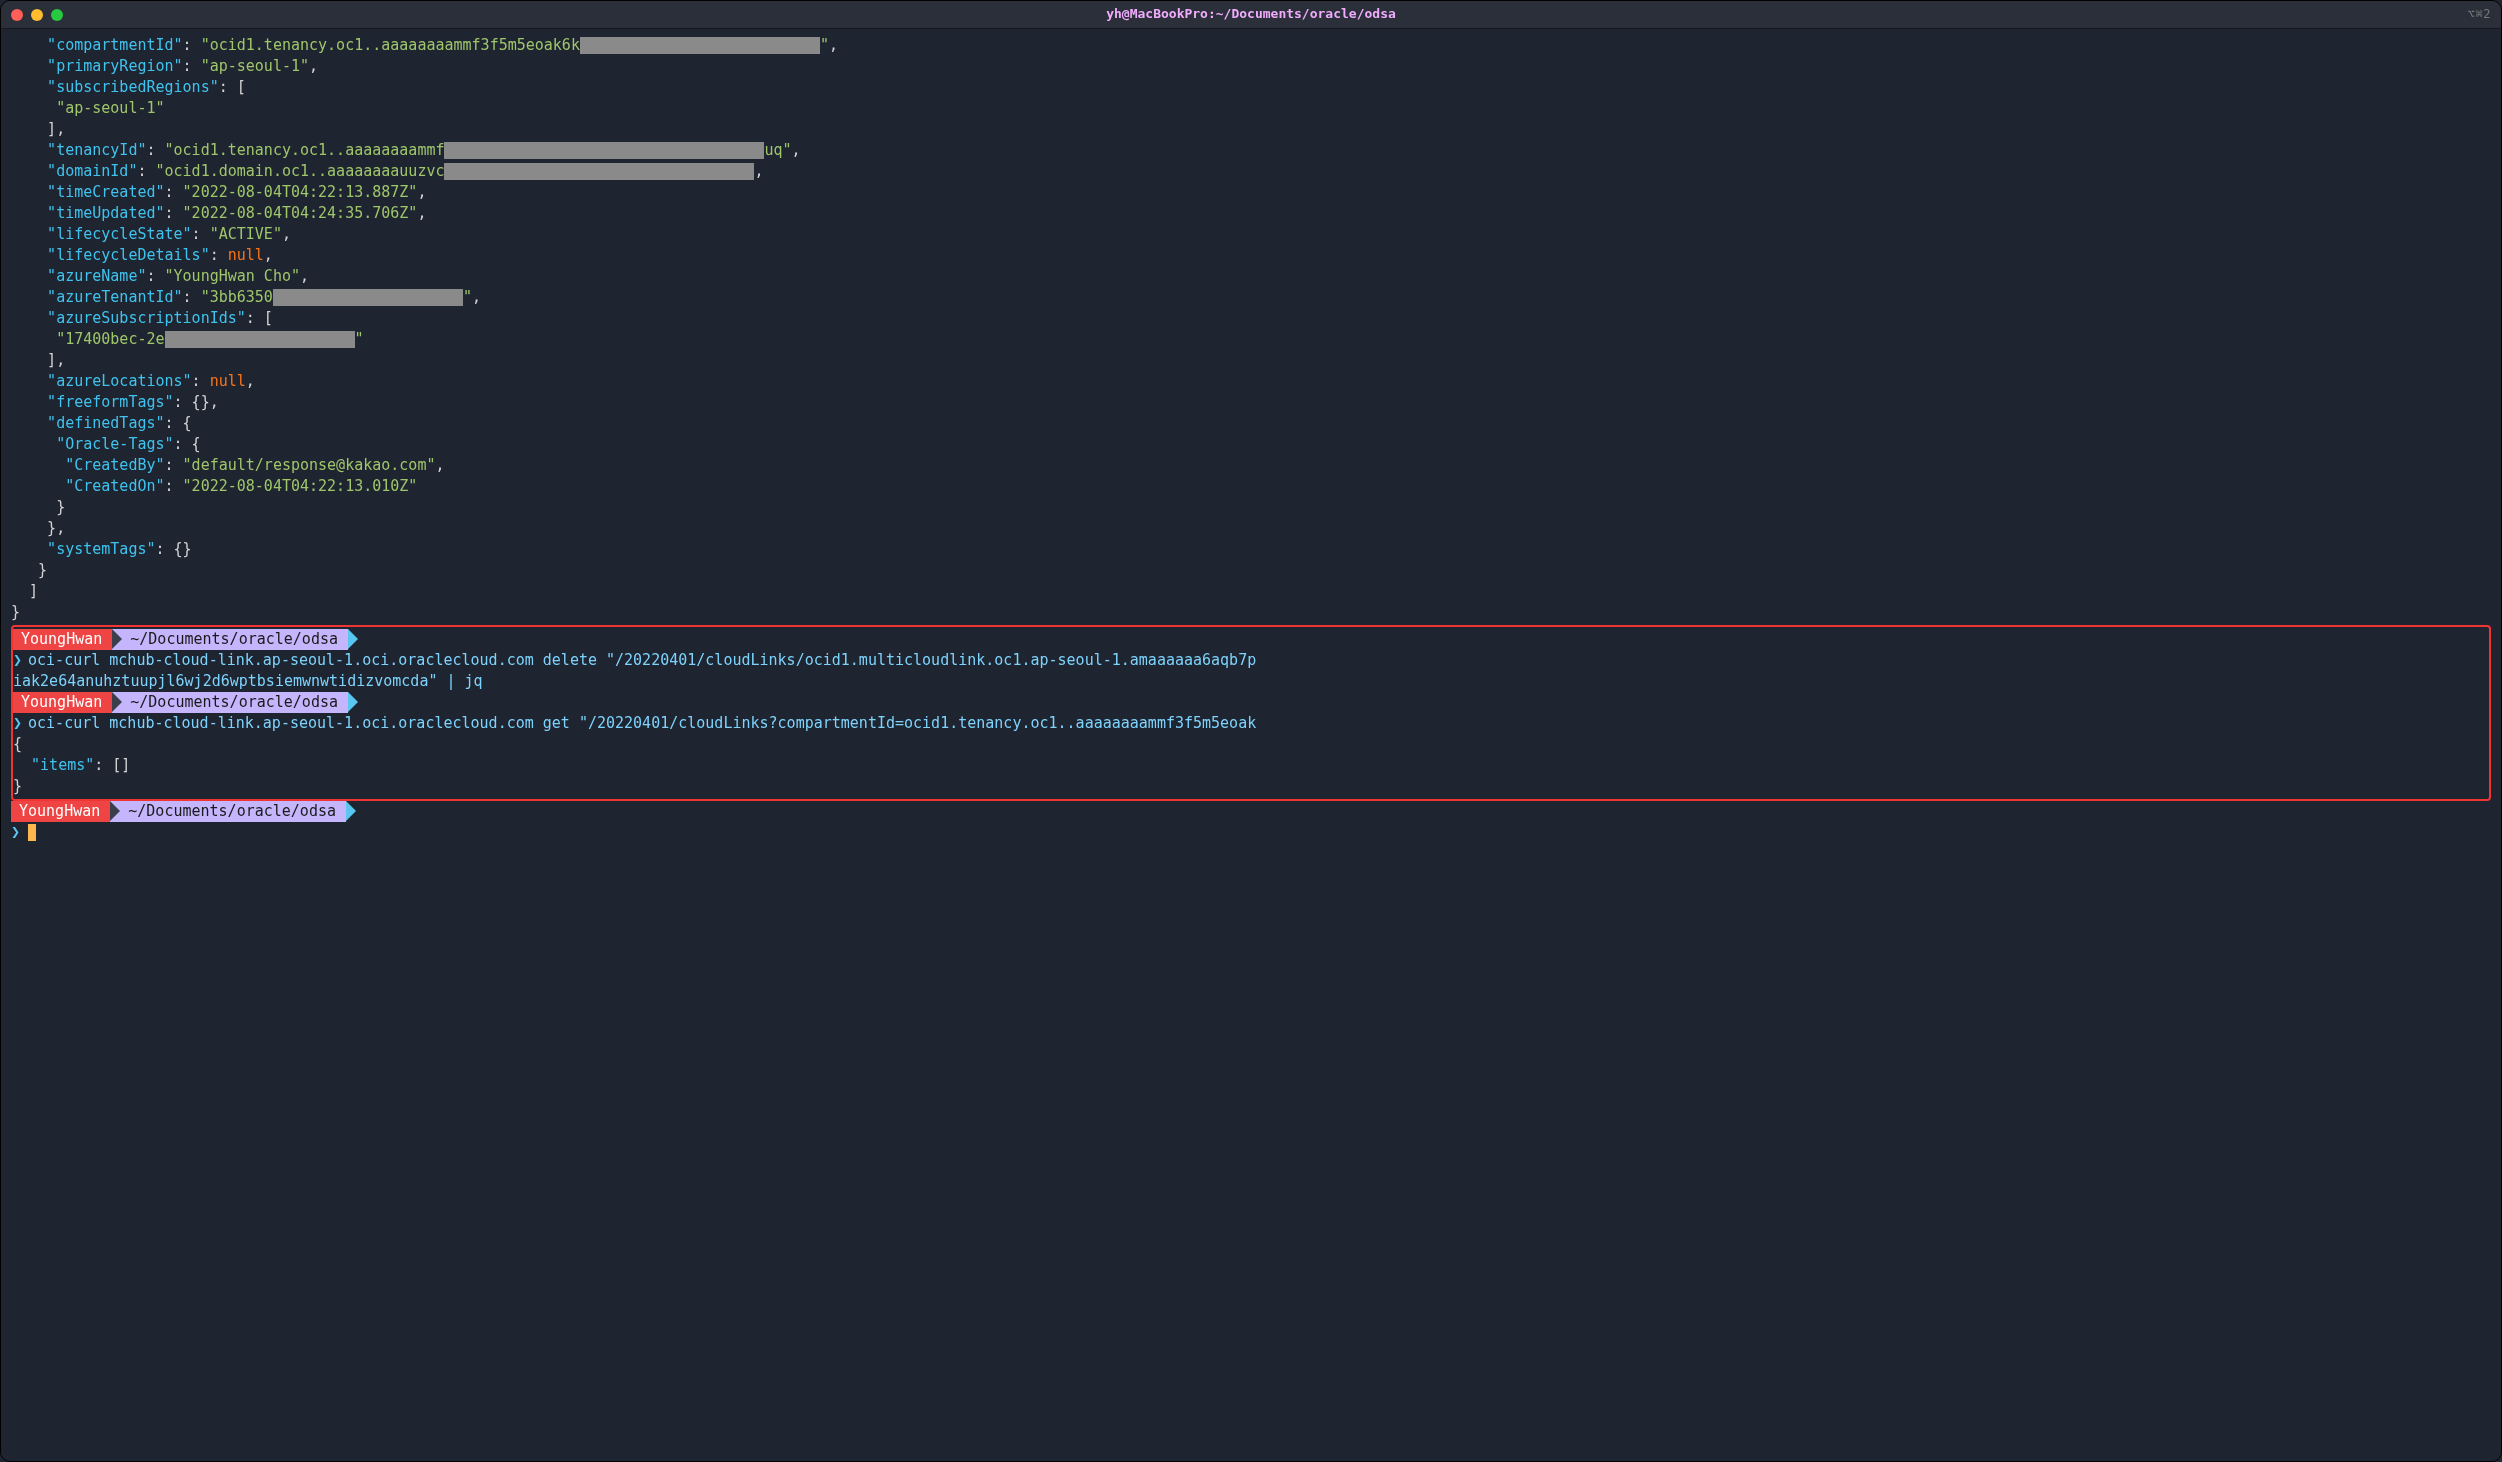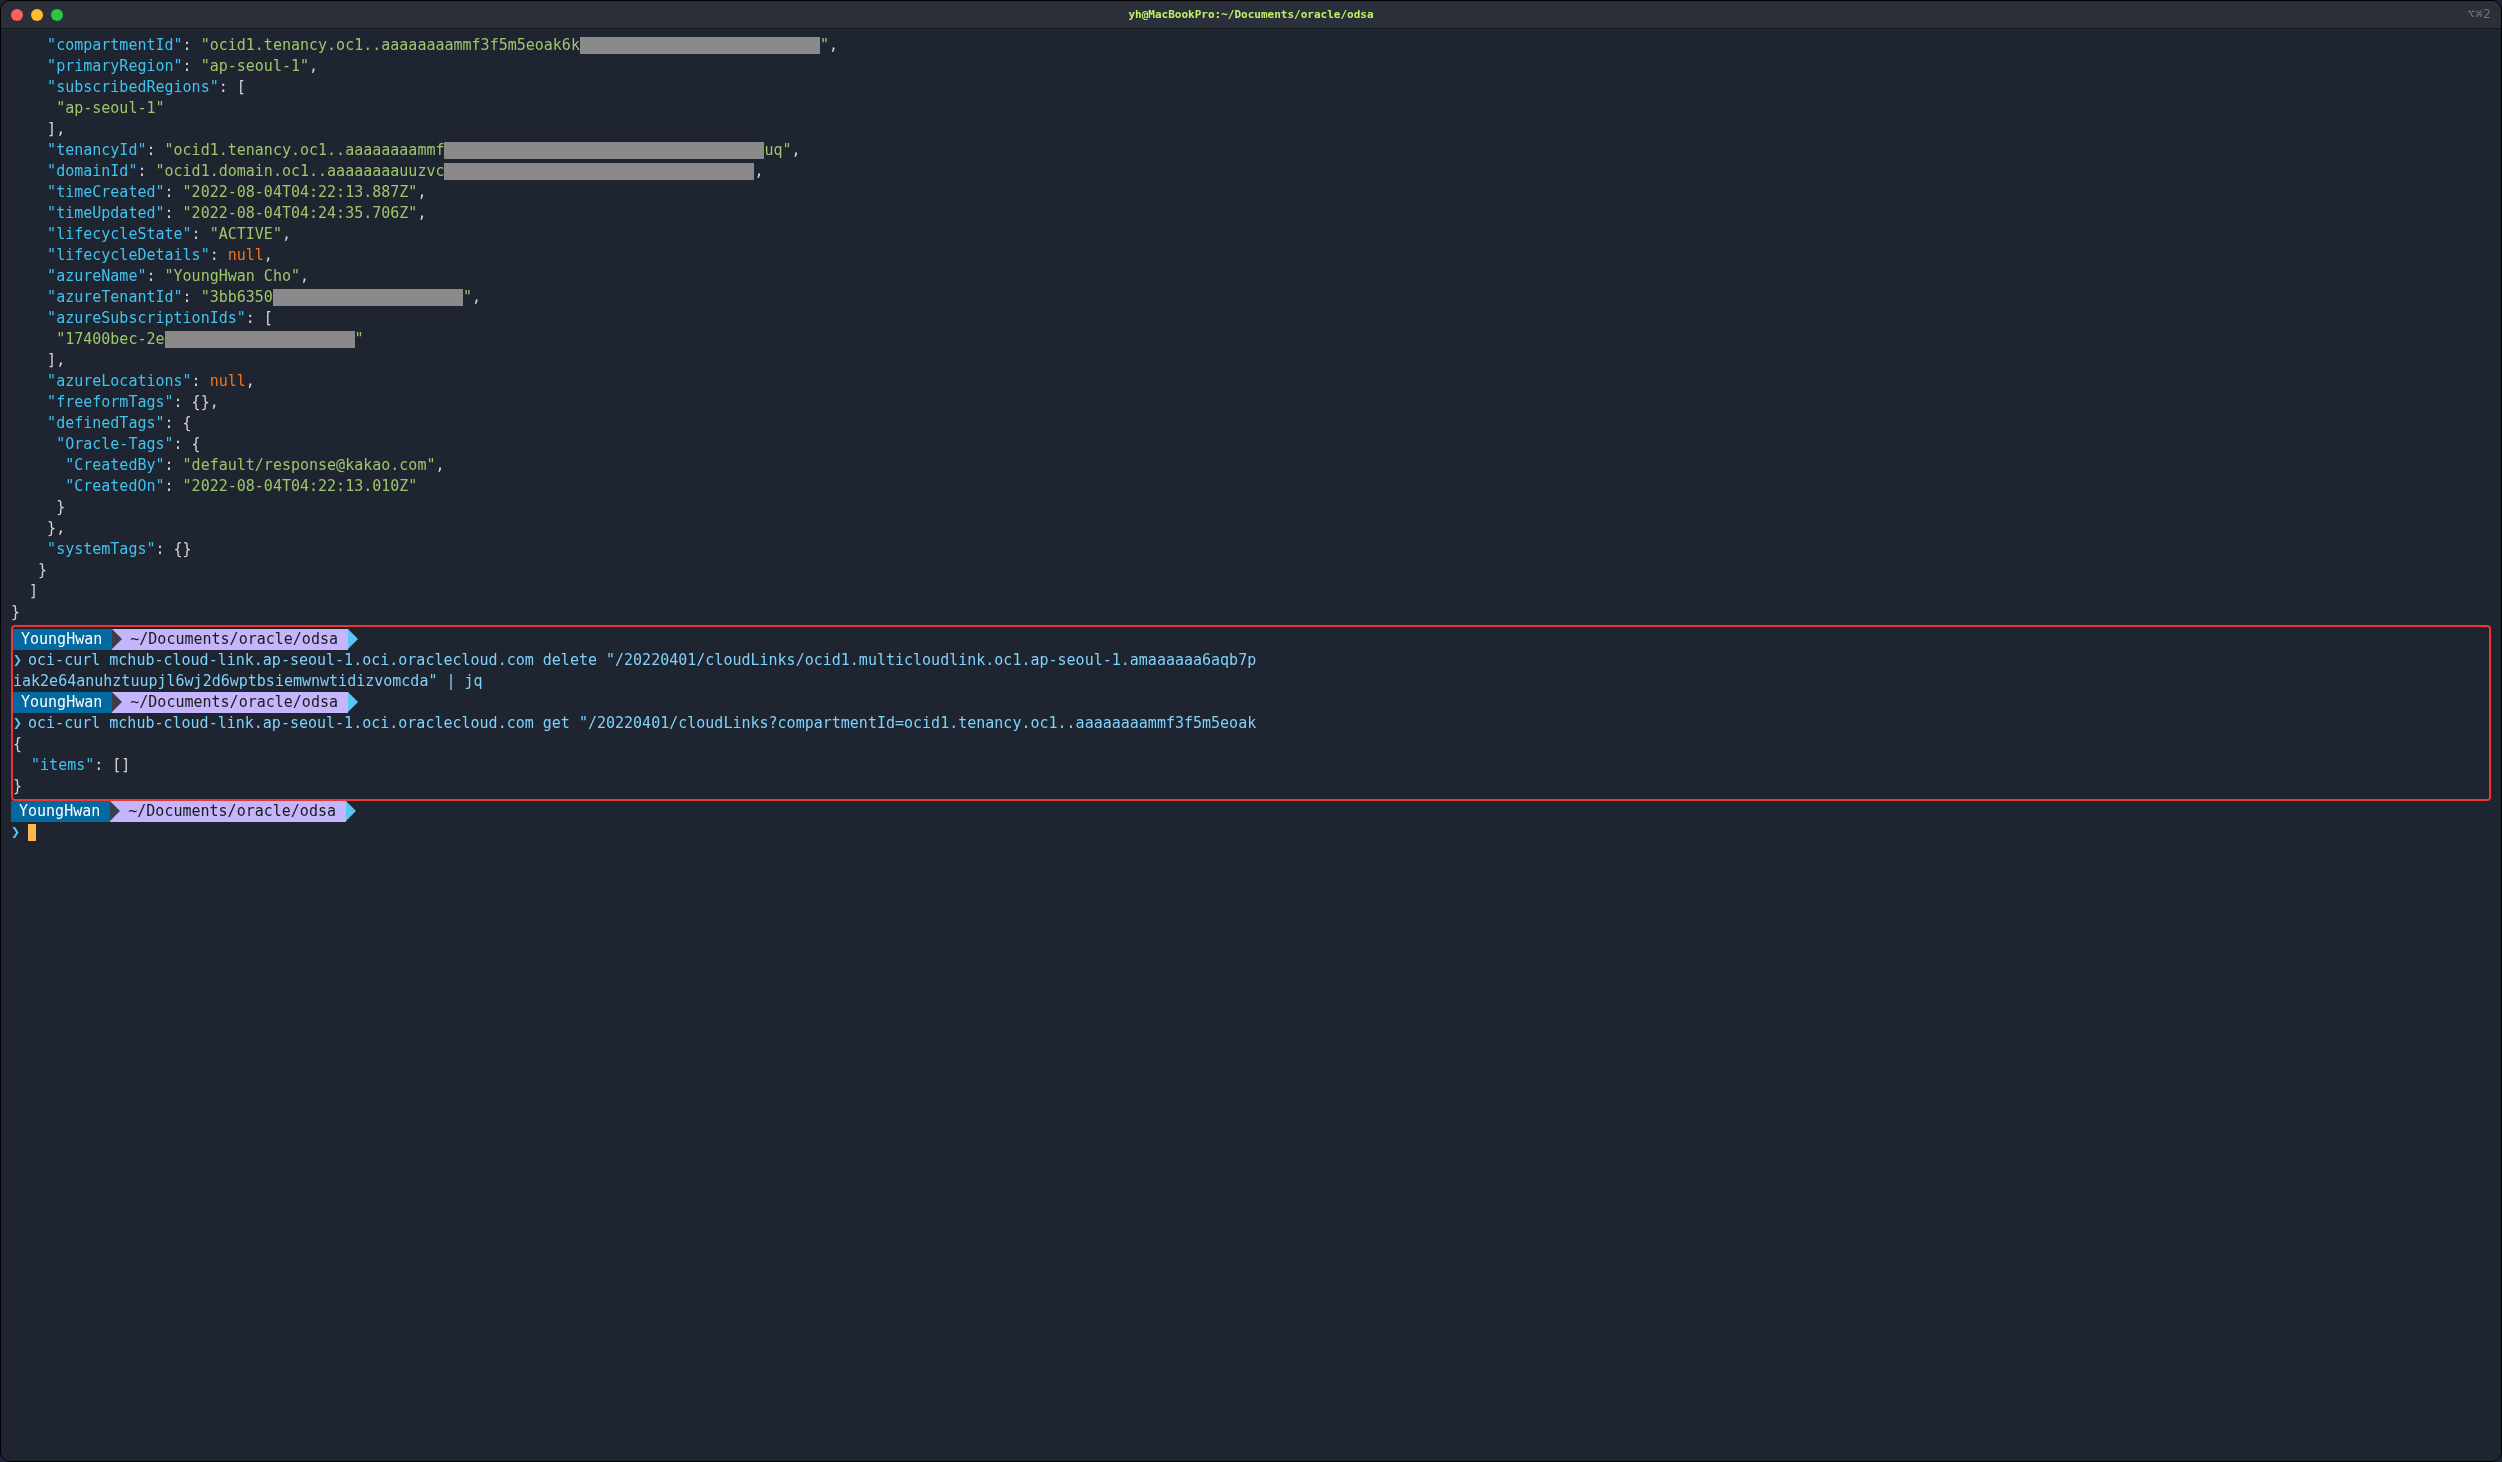--- a/index.html
+++ b/index.html
@@ -31,22 +31,22 @@
   }
   .traffic-lights { display: flex; gap: 8px; }
   .tl { width: 12px; height: 12px; border-radius: 50%; }
   .tl.red    { background: #ff5f57; }
   .tl.yellow { background: #febc2e; }
   .tl.green  { background: #28c840; }
   .title {
     position: absolute;
     left: 0; right: 0;
     text-align: center;
-    color: #bef264;
-    font-size: 11px;
+    color: #f0abfc;
+    font-size: 13px;
     font-weight: 600;
     pointer-events: none;
   }
   .tabinfo {
     margin-left: auto;
     color: #777;
     font-size: 12px;
     letter-spacing: 0.5px;
   }
   .terminal {
@@ -79,21 +79,21 @@
 
   .highlight-box {
     border: 2px solid #f03434;
     border-radius: 4px;
     padding: 2px 0;
     margin-top: 2px;
   }
 
   .prompt-line { display: flex; align-items: center; flex-wrap: nowrap; }
   .seg-user {
-    background: #0369a1;
+    background: #ef4444;
     color: #ffffff;
     padding: 0 10px 0 8px;
     position: relative;
     height: 21px;
     line-height: 21px;
   }
   .seg-user::after {
     content: "";
     position: absolute;
     right: -10px; top: 0;

